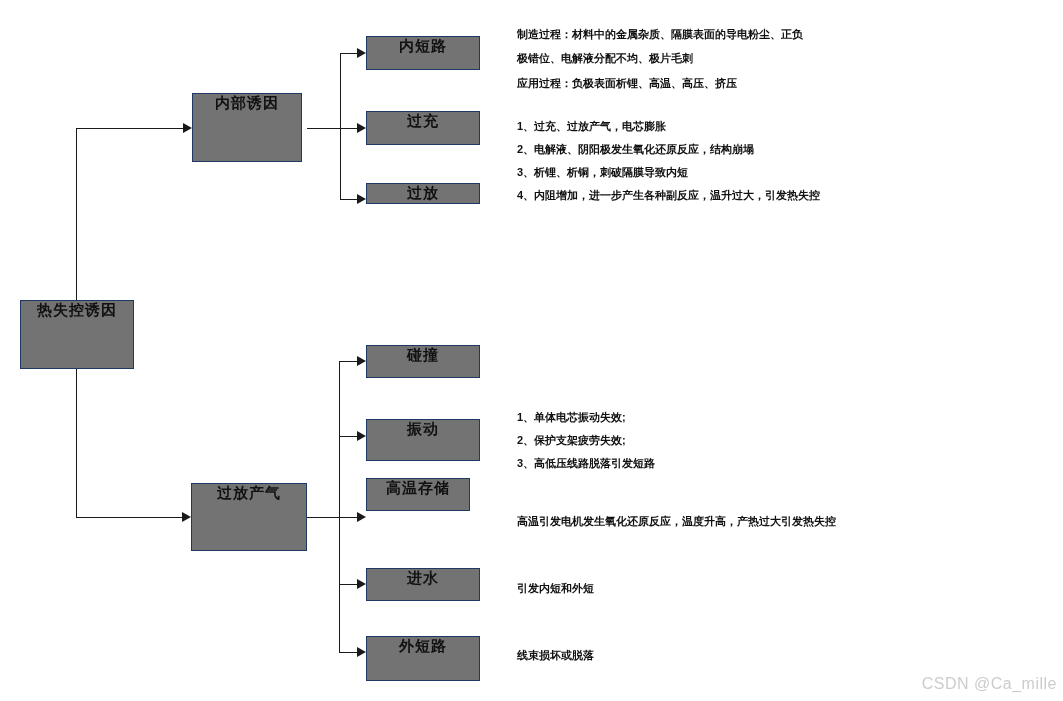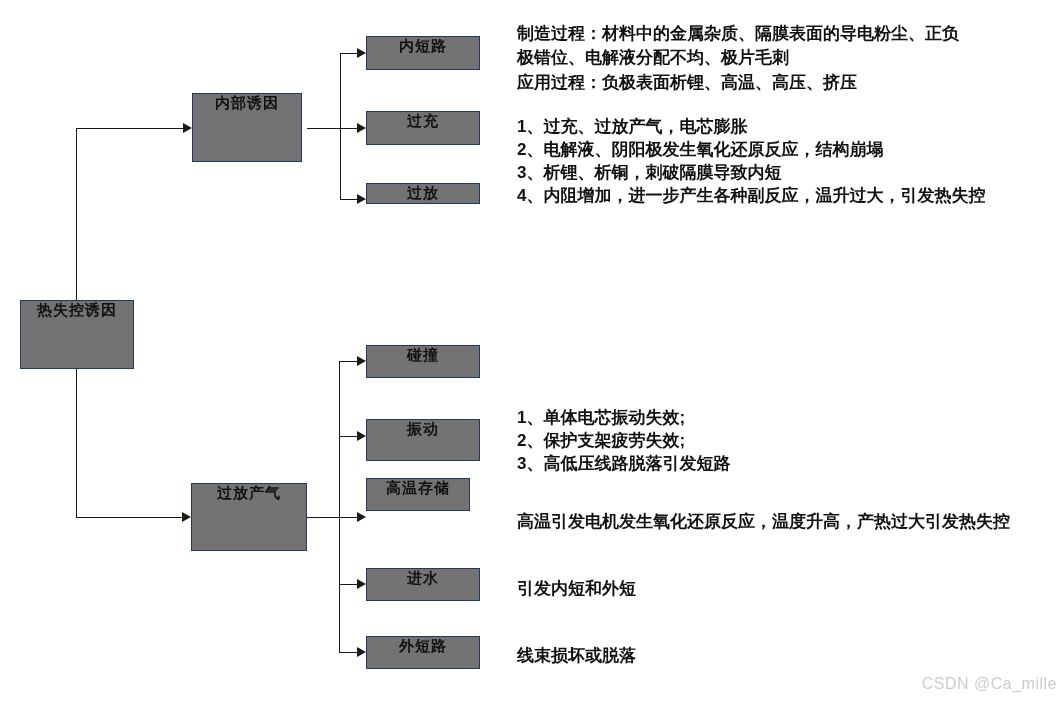--- a/index.html
+++ b/index.html
@@ -30,21 +30,21 @@
   .hline{position:absolute;height:1px;background:var(--line-color);}
   .vline{position:absolute;width:1px;background:var(--line-color);}
   .arrow{
     position:absolute;width:0;height:0;
     border-top:5px solid transparent;
     border-bottom:5px solid transparent;
     border-left:9px solid var(--line-color);
   }
   .note{
     position:absolute;left:517px;
-    font-weight:700;font-size:17px;color:var(--text-color);
+    font-weight:700;font-size:11px;color:var(--text-color);
     line-height:23px;white-space:nowrap;
   }
   .note.wide{line-height:24px;}
   .watermark{
     position:absolute;right:6px;top:675px;
     font-size:16px;font-weight:400;color:var(--watermark-color);
     letter-spacing:.5px;
   }
 </style>
 </head>
@@ -85,21 +85,21 @@
   </div>
 
   <div class="node" style="left:366px;top:478px;width:104px;height:33px">
     <span>高温存储</span>
   </div>
 
   <div class="node" style="left:366px;top:568px;width:114px;height:33px">
     <span>进水</span>
   </div>
 
-  <div class="node" style="left:366px;top:636px;width:114px;height:33px">
+  <div class="node" style="left:366px;top:636px;width:114px;height:45px">
     <span>外短路</span>
   </div>
 
   <div class="vline" style="left:76px;top:128px;height:172px"></div>
   <div class="hline" style="left:76px;top:128px;width:108px"></div>
   <div class="arrow" style="left:183px;top:123px"></div>
 
   <div class="vline" style="left:76px;top:369px;height:148px"></div>
   <div class="hline" style="left:76px;top:517px;width:107px"></div>
   <div class="arrow" style="left:182px;top:512px"></div>

